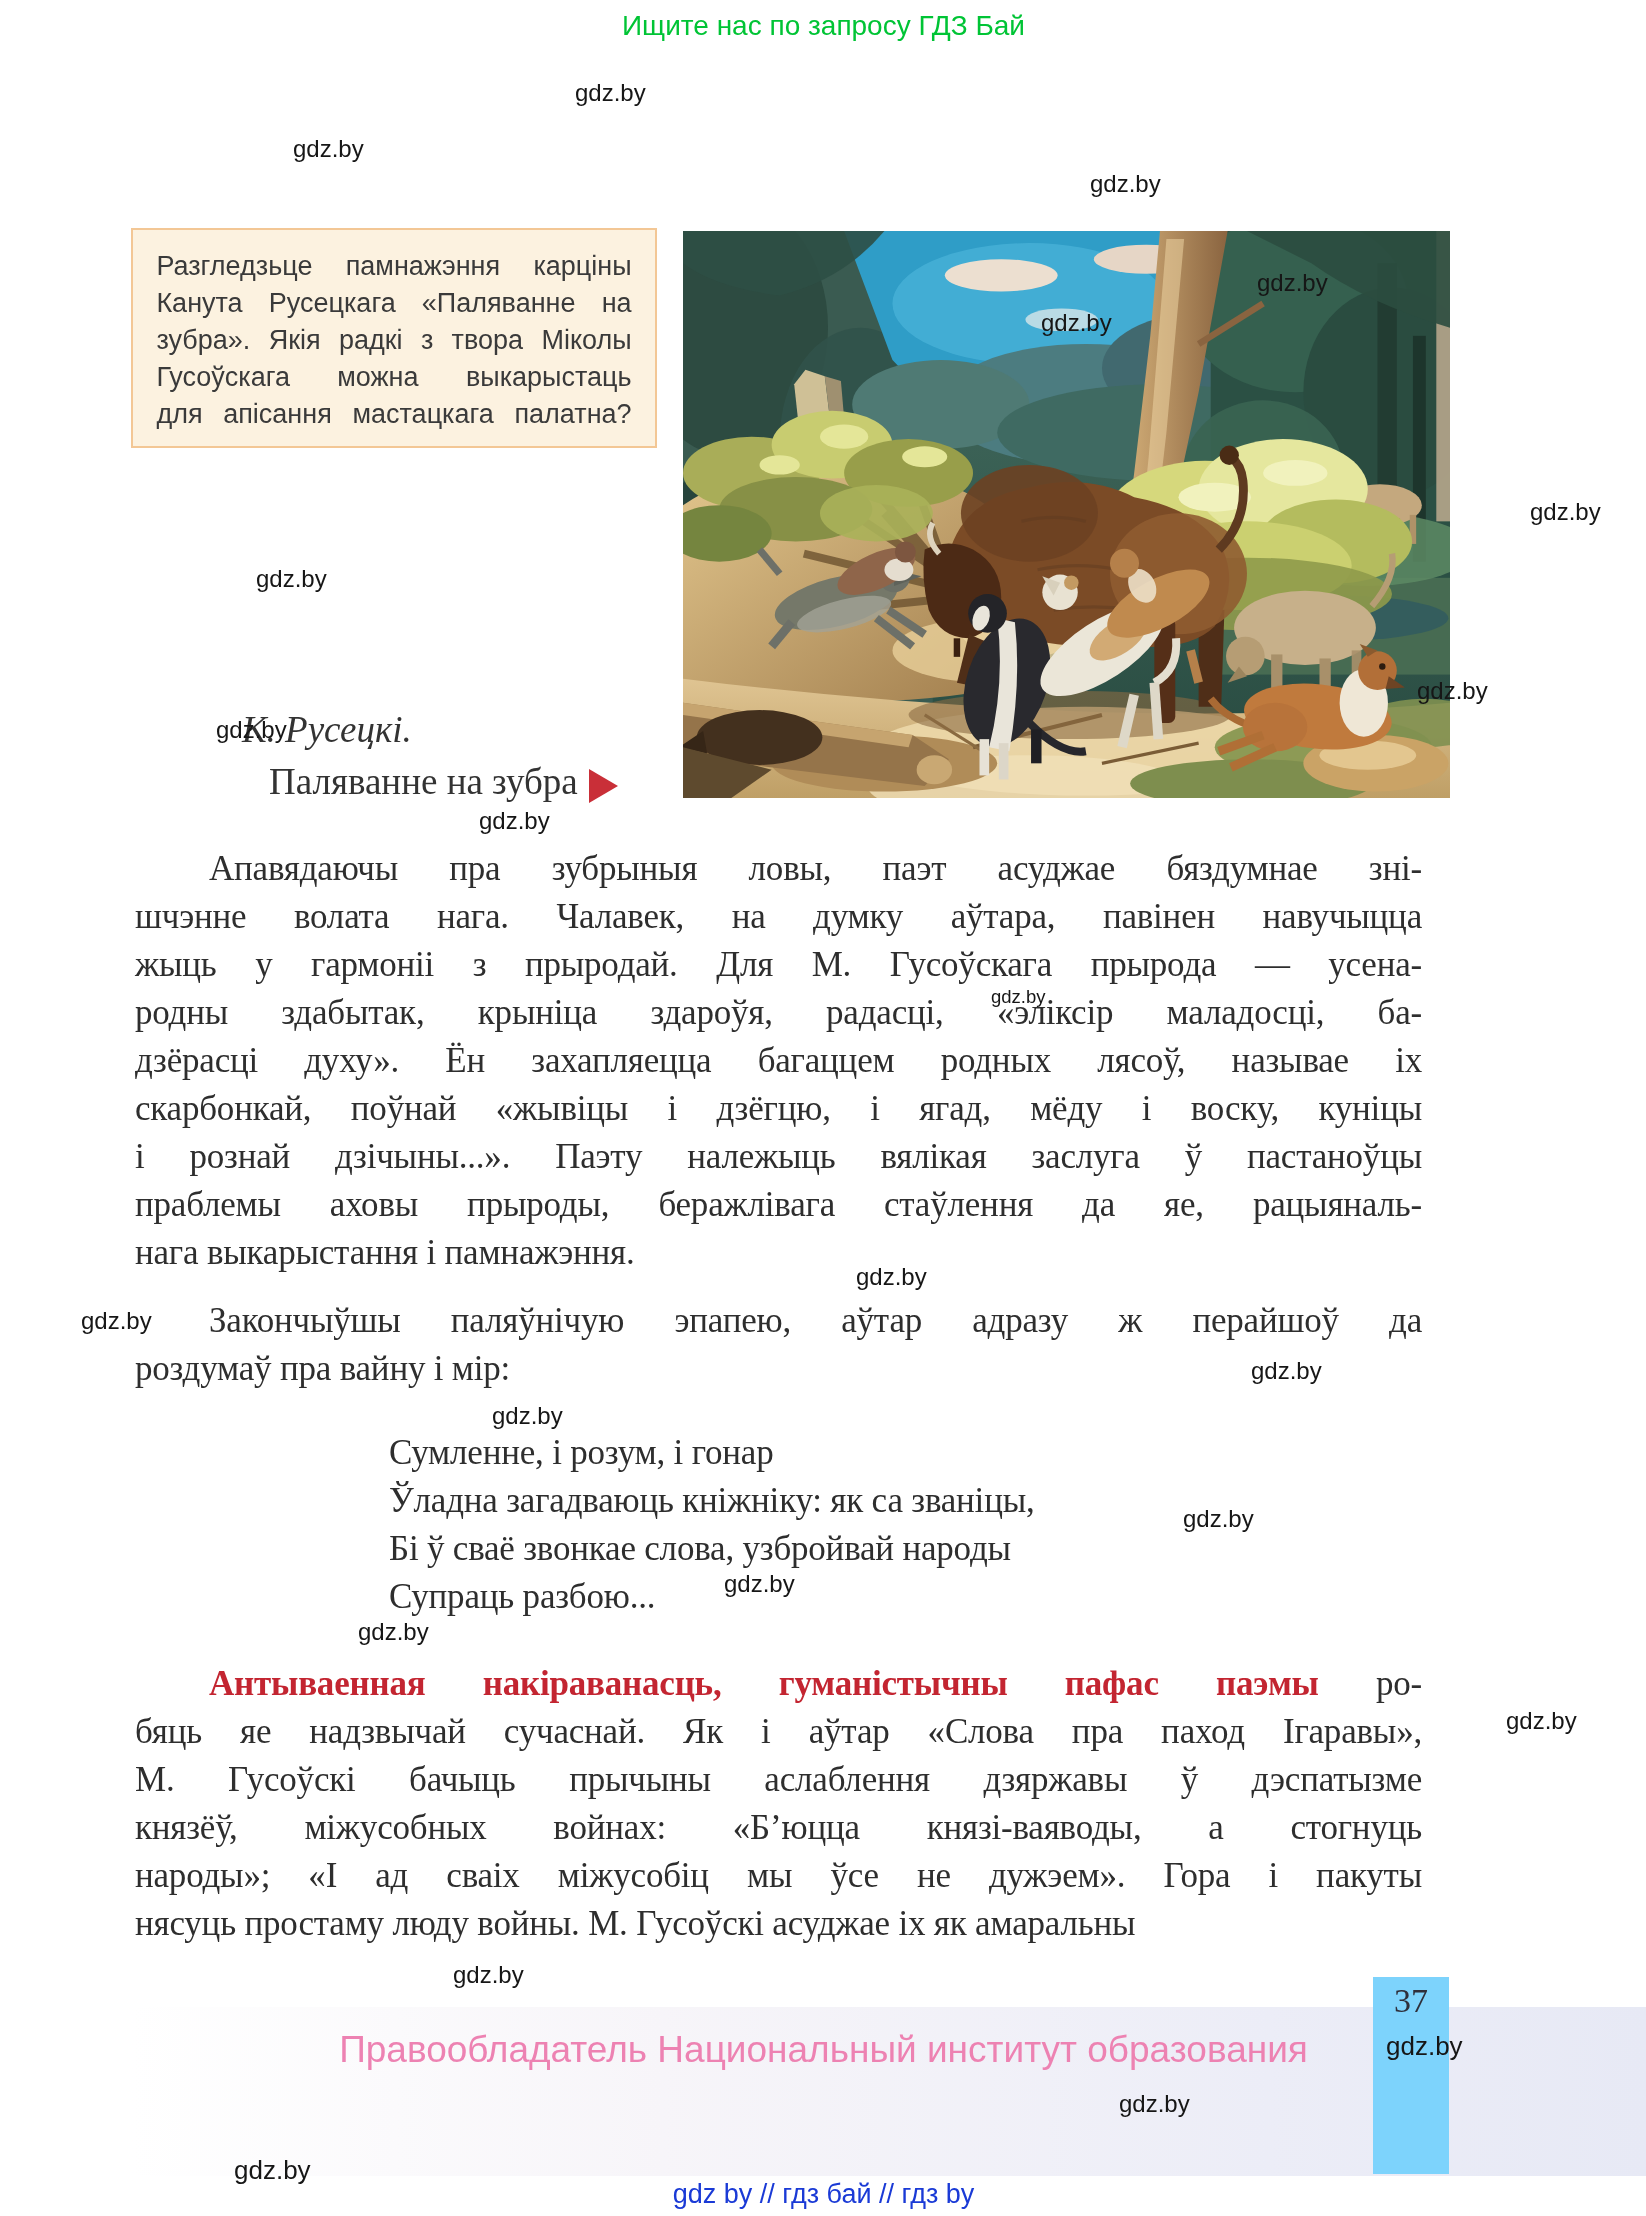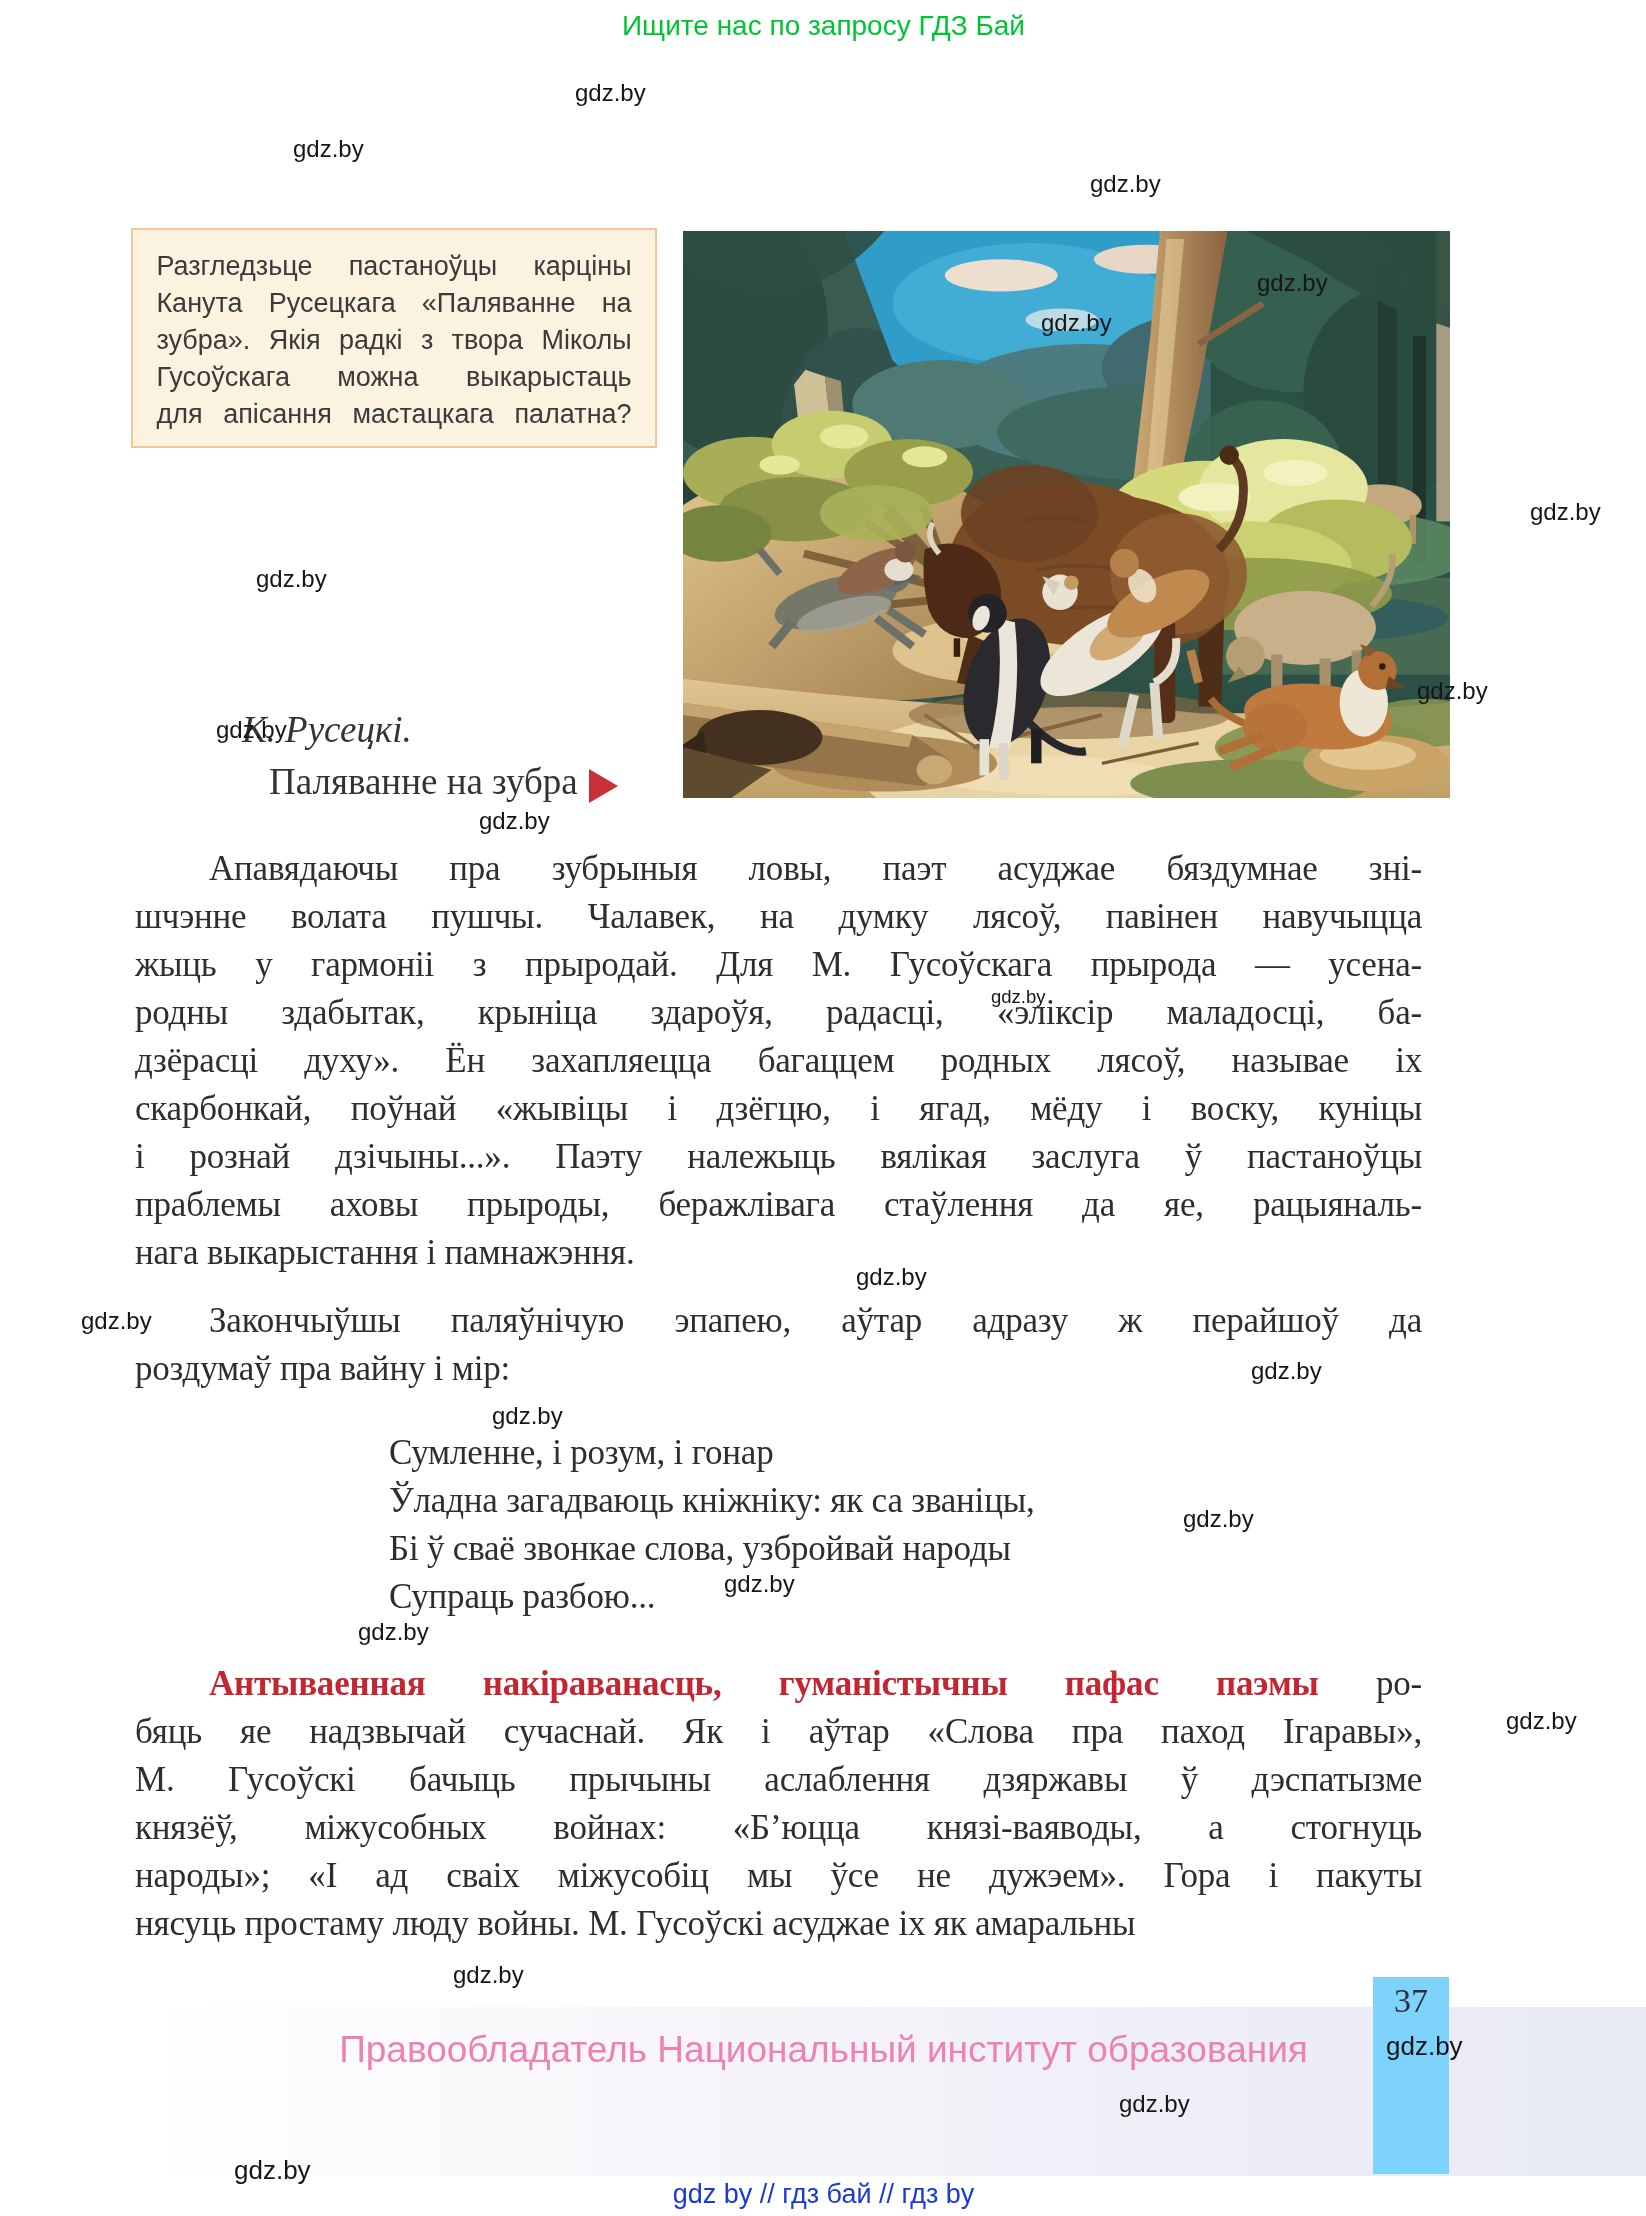--- a/index.html
+++ b/index.html
@@ -50,21 +50,21 @@
 </style>
 </head>
 <body>
 
 <div class="page">
 
   <div class="promo-top">Ищите нас по запросу ГДЗ Бай</div>
 
   <div class="task-box">
     <div>
-        <div class="jline">Разгледзьце пастаноўцы карціны</div>
+        <div class="jline">Разгледзьце памнажэння карціны</div>
         <div class="jline">Канута Русецкага «Паляванне на</div>
         <div class="jline">зубра». Якія радкі з твора Міколы</div>
         <div class="jline">Гусоўскага можна выкарыстаць</div>
         <div class="jline">для апісання мастацкага палатна?</div>
       </div>
   </div>
 
   <div class="painting">
     <svg width="767" height="567" viewBox="0 0 952 703" preserveAspectRatio="none">
       <defs>
@@ -276,21 +276,21 @@
   </div>
 
   <div class="caption-author">К. Русецкі.</div>
   <div class="caption-title">
     <span>Паляванне на зубра</span><span class="tri"></span>
   </div>
 
   <div class="body-text">
       <div class="block para block-0">
         <div class="tline firstline">Апавядаючы пра зубрыныя ловы, паэт асуджае бяздумнае зні-</div>
-        <div class="tline">шчэнне волата пушчы. Чалавек, на думку лясоў, павінен навучыцца</div>
+        <div class="tline">шчэнне волата нага. Чалавек, на думку аўтара, павінен навучыцца</div>
         <div class="tline">жыць у гармоніі з прыродай. Для М. Гусоўскага прырода — усена-</div>
         <div class="tline">родны здабытак, крыніца здароўя, радасці, «эліксір маладосці, ба-</div>
         <div class="tline">дзёрасці духу». Ён захапляецца багаццем родных лясоў, называе іх</div>
         <div class="tline">скарбонкай, поўнай «жывіцы і дзёгцю, і ягад, мёду і воску, куніцы</div>
         <div class="tline">і рознай дзічыны...». Паэту належыць вялікая заслуга ў пастаноўцы</div>
         <div class="tline">праблемы аховы прыроды, беражлівага стаўлення да яе, рацыяналь-</div>
         <div class="tline lastline">нага выкарыстання і памнажэння.</div>
       </div>
       <div class="block para block-1">
         <div class="tline firstline">Закончыўшы паляўнічую эпапею, аўтар адразу ж перайшоў да</div>

